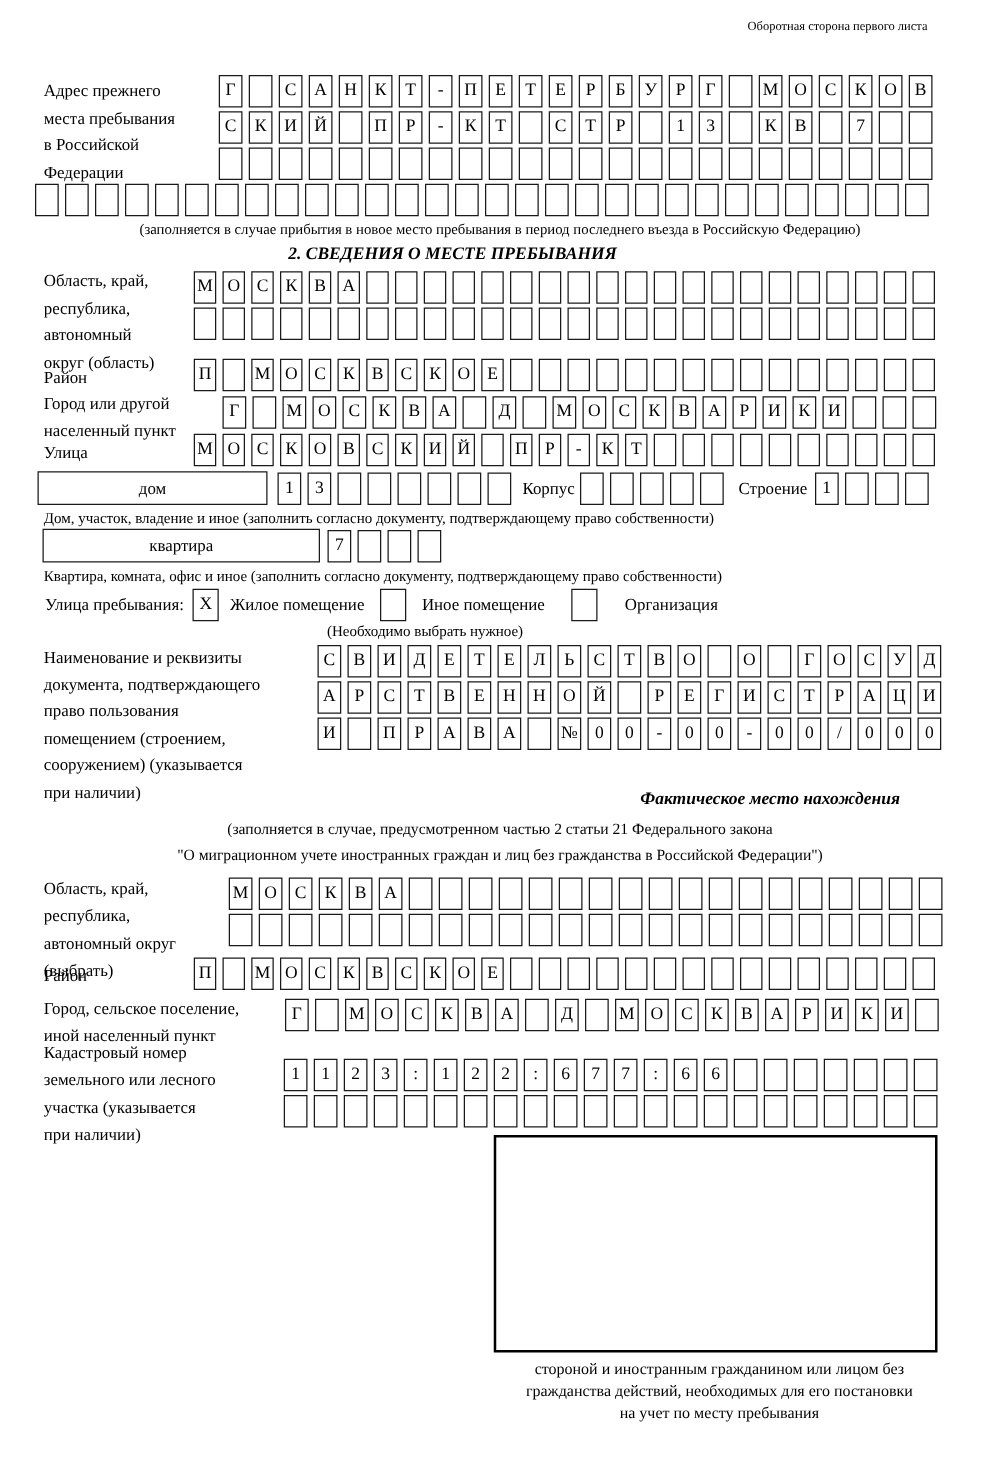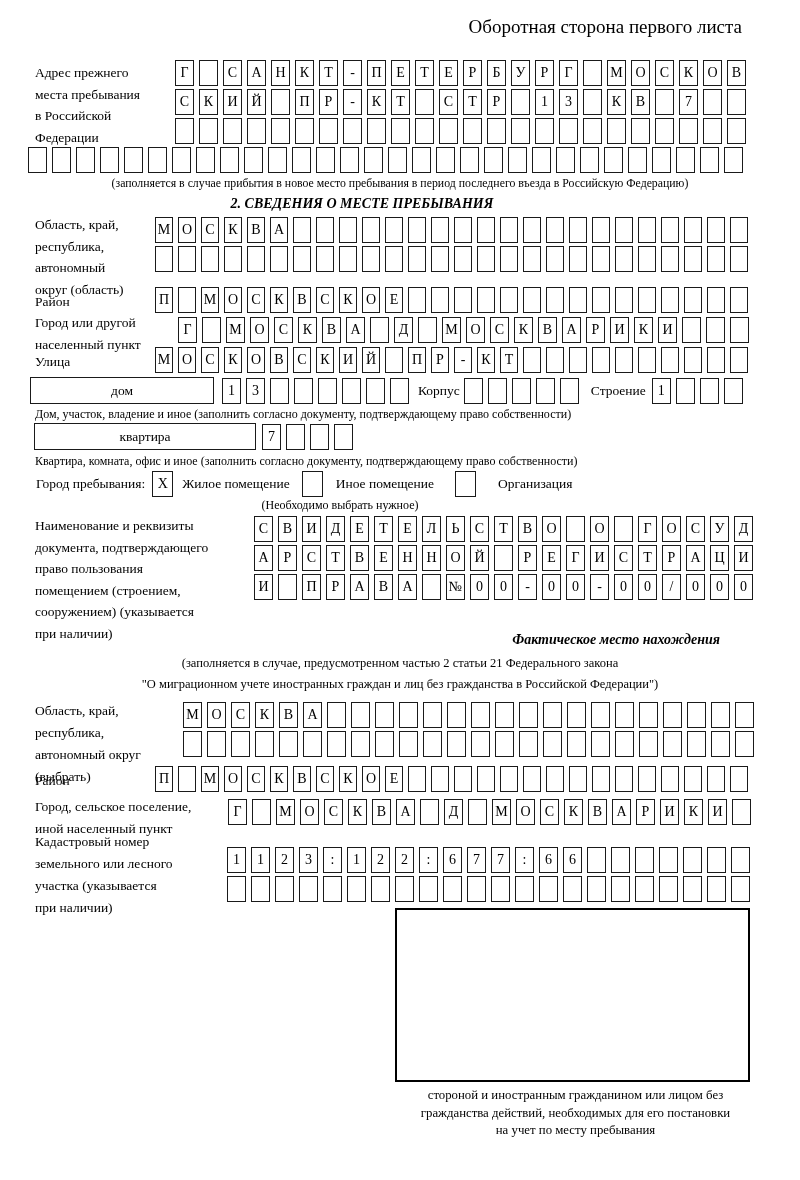--- a/index.html
+++ b/index.html
@@ -6,21 +6,21 @@
   html,body { background:#ffffff; }
   body {
     width:800px; height:1180px;
     font-family:"Liberation Serif","DejaVu Serif",serif;
     color:#000;
   }
   .page { position:relative; width:800px; height:1180px; background:#fff; overflow:hidden; }
 
   .abs { position:absolute; }
 
-  .header-note { top:16px; right:58px; font-size:19px;text-align:center; }
+  .header-note { top:16px; right:58px; font-size:10px;text-align:center; }
 
   .label-line { font-size:13.5px; line-height:21.5px; white-space:nowrap; }
   .lh22 .label-line { line-height:22px; }
 
   .cells { display:flex; }
   .cells .cell {
     width:19px; height:26px; flex:0 0 19px; margin-right:5px;
     border:1.6px solid #1a1a1a;
     display:inline-flex; align-items:center; justify-content:center;
     font-size:14px; font-family:"Liberation Serif","DejaVu Serif",serif;
@@ -367,21 +367,21 @@
     <div class="cells" style="margin-left:6px;">
         <span class="cell">7</span>
         <span class="cell"></span>
         <span class="cell"></span>
         <span class="cell"></span>
       </div>
   </div>
   <div class="abs caption" style="left:35px; top:454px;">Квартира, комната, офис и иное (заполнить согласно документу, подтверждающему право собственности)</div>
 
   <div class="abs inline-row" style="left:36px; top:471px;">
-    <div class="label-line">Город пребывания:</div>
+    <div class="label-line">Улица пребывания:</div>
     <div class="checkbox" style="margin-left:7px;">X</div>
     <div class="label-line" style="margin-left:9px;">Жилое помещение</div>
     <div class="checkbox" style="margin-left:12px;"></div>
     <div class="label-line" style="margin-left:13px;">Иное помещение</div>
     <div class="checkbox" style="margin-left:21px;"></div>
     <div class="label-line" style="margin-left:22px;">Организация</div>
   </div>
   <div class="abs caption" style="left:160px; top:498px; width:360px; text-align:center; white-space:normal;">(Необходимо выбрать нужное)</div>
 
   <div class="abs" style="left:35px; top:515px;">

